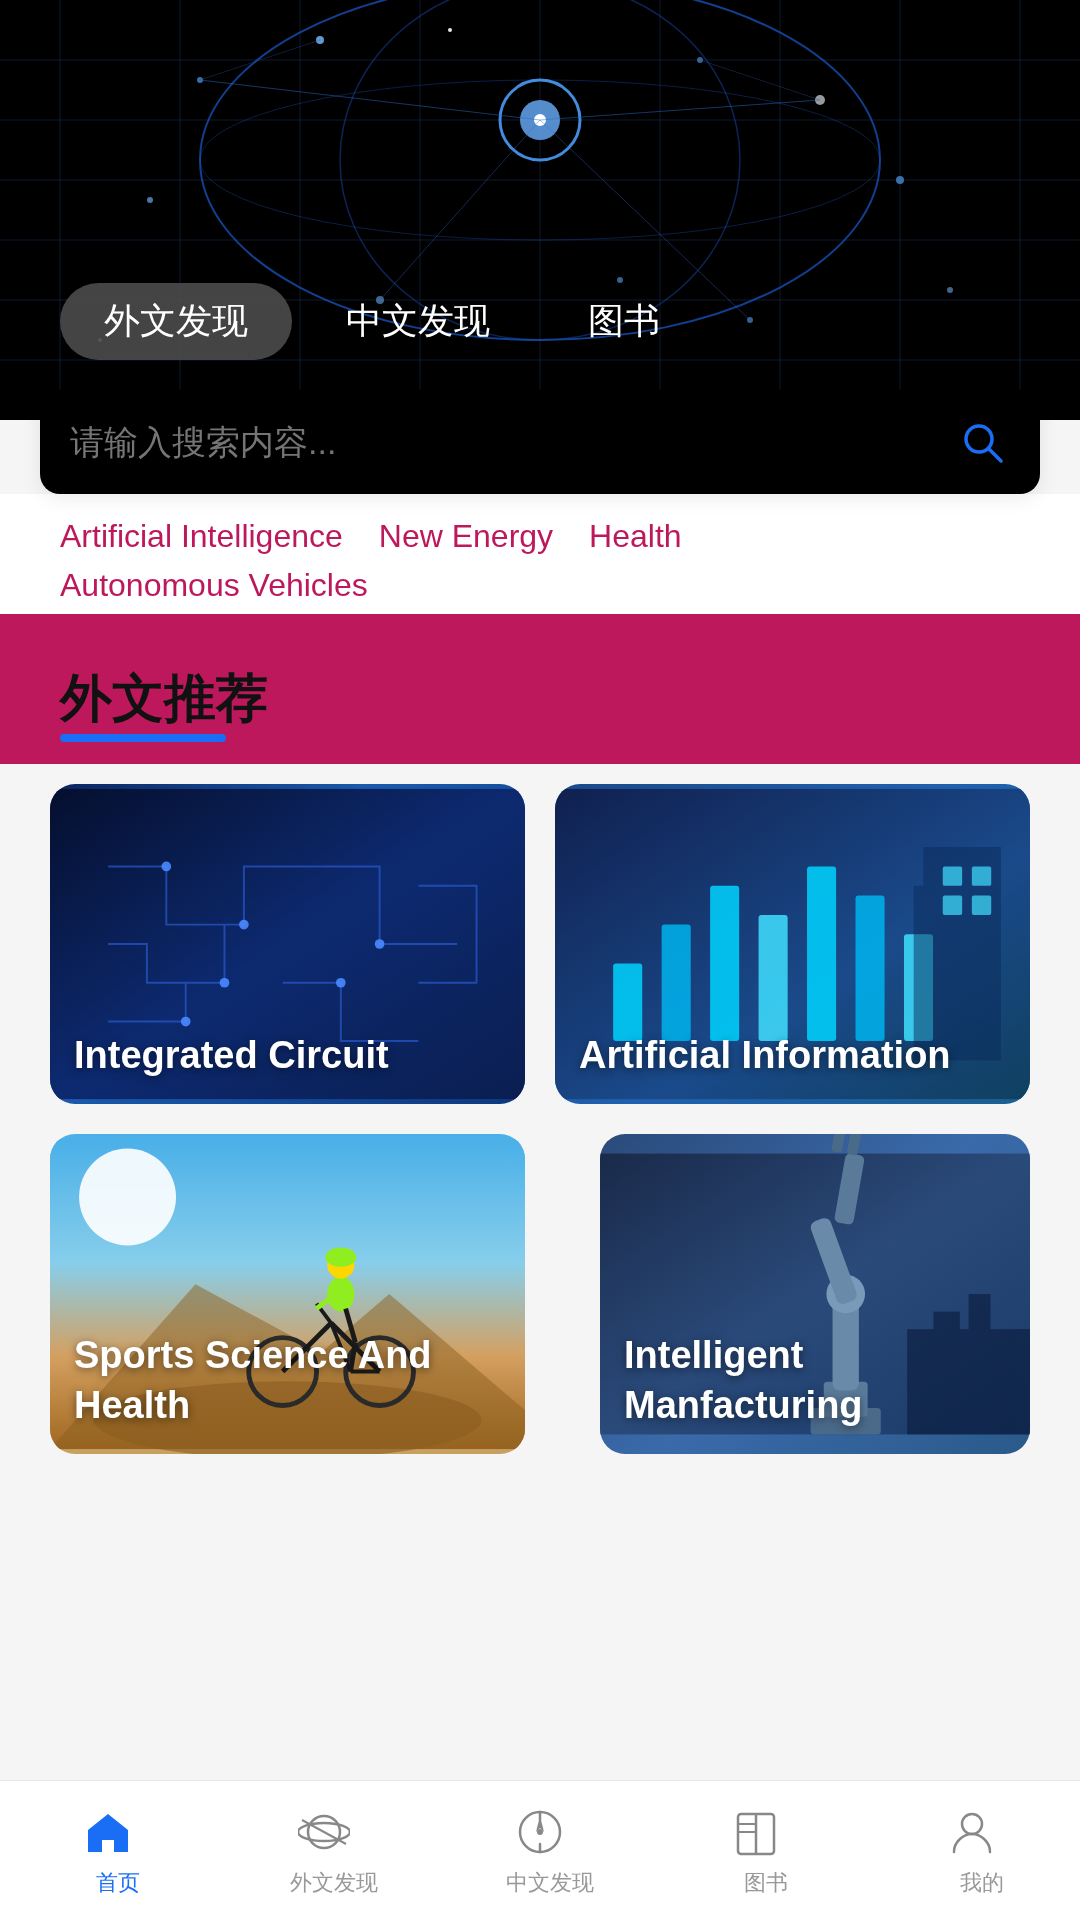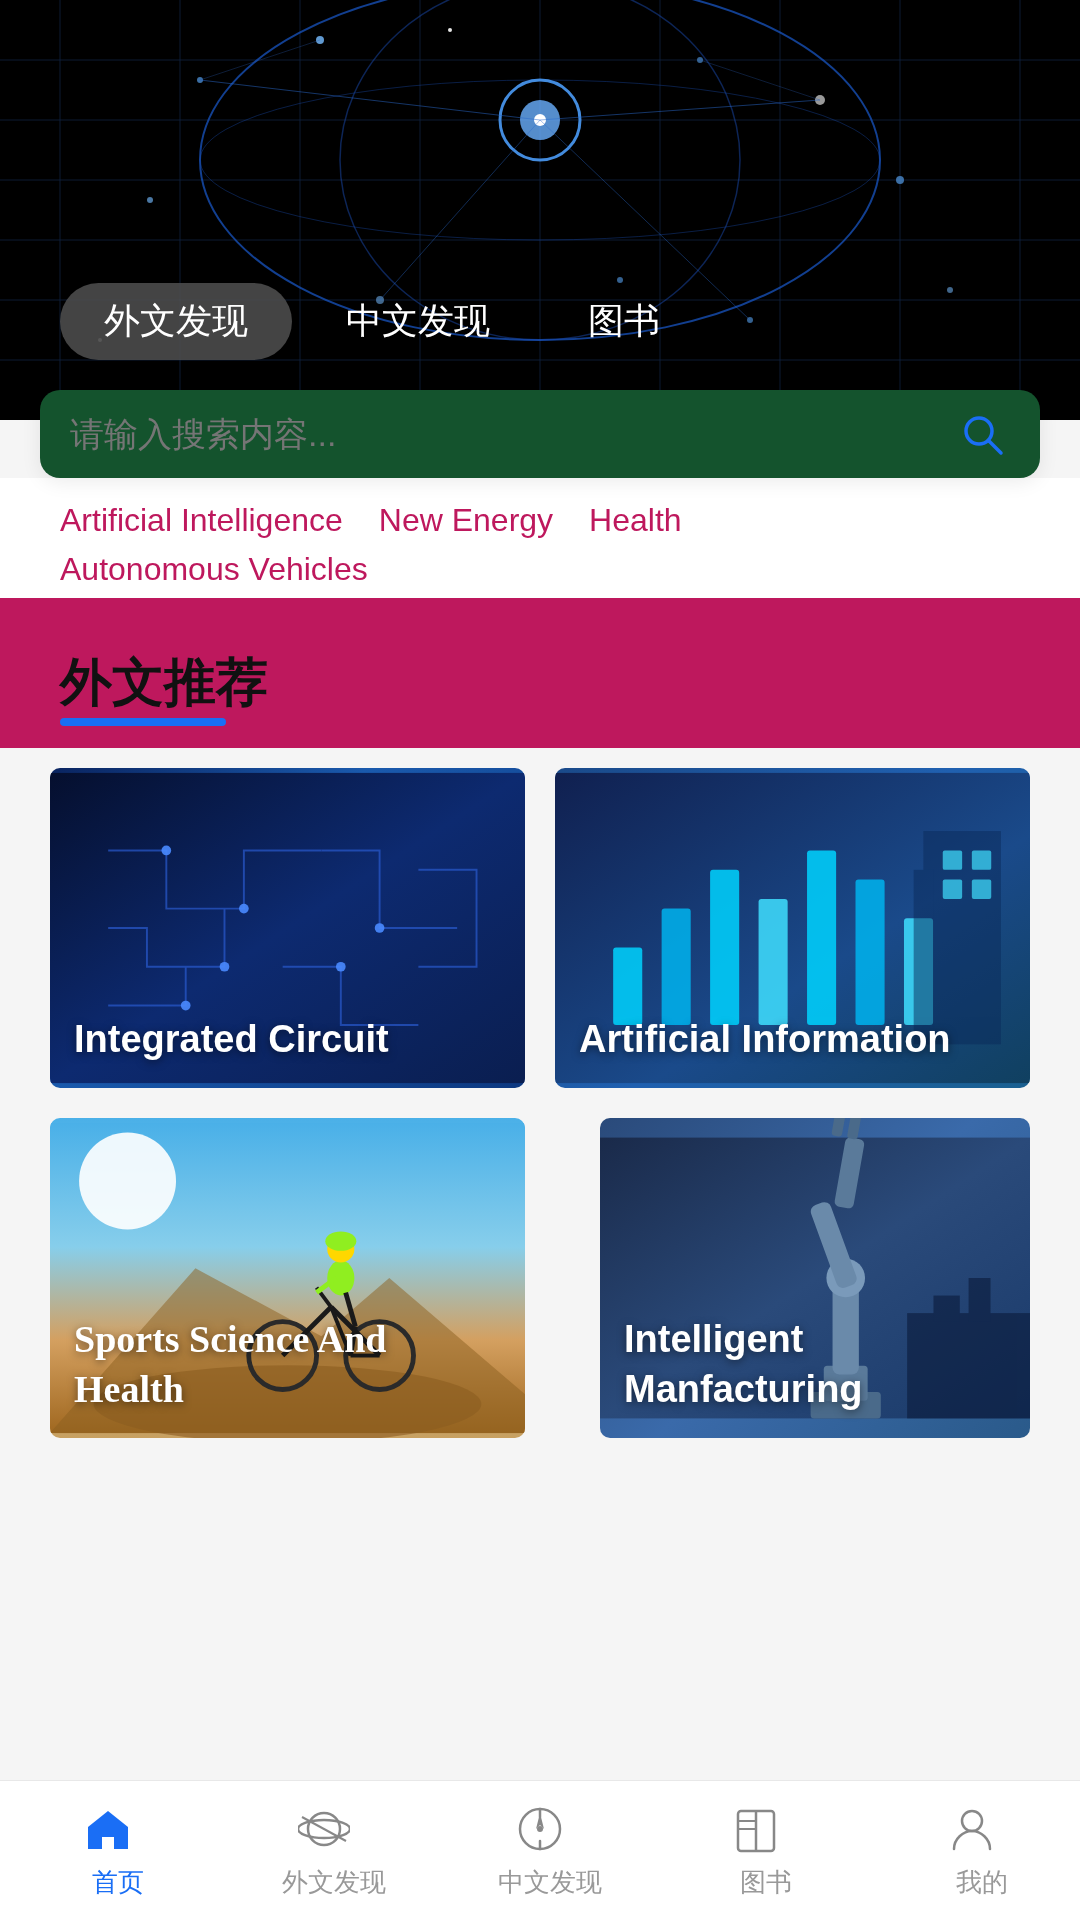--- a/index.html
+++ b/index.html
@@ -44,24 +44,24 @@
       cursor: pointer;
       background: transparent;
       border: none;
     }
     .tab-item.active {
       background: rgba(80,80,80,0.85);
     }
 
     
     .search-area {
-      background: #14532d;
+      background: #000000;
       margin: -30px 40px 0;
       border-radius: 20px;
-      padding: 16px 30px;
+      padding: 24px 30px;
       position: relative;
       z-index: 10;
       box-shadow: 0 4px 20px rgba(0,0,0,0.08);
       display: flex;
       align-items: center;
       gap: 20px;
     }
     .search-input {
       flex: 1;
       border: none;
@@ -122,21 +122,21 @@
 
     
     .cards-grid {
       padding: 20px 50px 0;
       display: grid;
       grid-template-columns: 1fr 1fr;
       gap: 30px;
       background: #f5f5f5;
     }
     .card {
-      border-radius: 10px;
+      border-radius: 25px;
       overflow: hidden;
       position: relative;
       height: 320px;
       cursor: pointer;
     }
     .card-bg {
       width: 100%;
       height: 100%;
       position: absolute;
       top: 0; left: 0;
@@ -156,21 +156,20 @@
 
     
     .card-ic {
       background: linear-gradient(135deg, #0a2460 0%, #1a5aad 40%, #0d3880 100%);
     }
     .card-ei {
       background: linear-gradient(135deg, #1a4a8a 0%, #2060b0 50%, #1a6090 100%);
     }
     .card-ss {
       background: linear-gradient(180deg, #4ab0e8 0%, #87ceeb 40%, #c8a060 100%);
-      font-family: Liberation Serif, serif;
     }
     .card-im {
       background: linear-gradient(135deg, #2a4a7a 0%, #3a6aaa 50%, #2a5a8a 100%);
       margin-left: 45px;
     }
 
     
     .bottom-nav {
       position: fixed;
       bottom: 0;
@@ -193,21 +192,21 @@
       flex: 1;
     }
     .nav-icon {
       width: 56px;
       height: 56px;
       display: flex;
       align-items: center;
       justify-content: center;
     }
     .nav-label {
-      font-size: 26px;
+      font-size: 22px;
       color: #999;
       margin-left: 20px;
     }
     .nav-label.active {
       color: #1a6ef5;
     }
     .nav-icon svg {
       width: 52px;
       height: 52px;
     }

